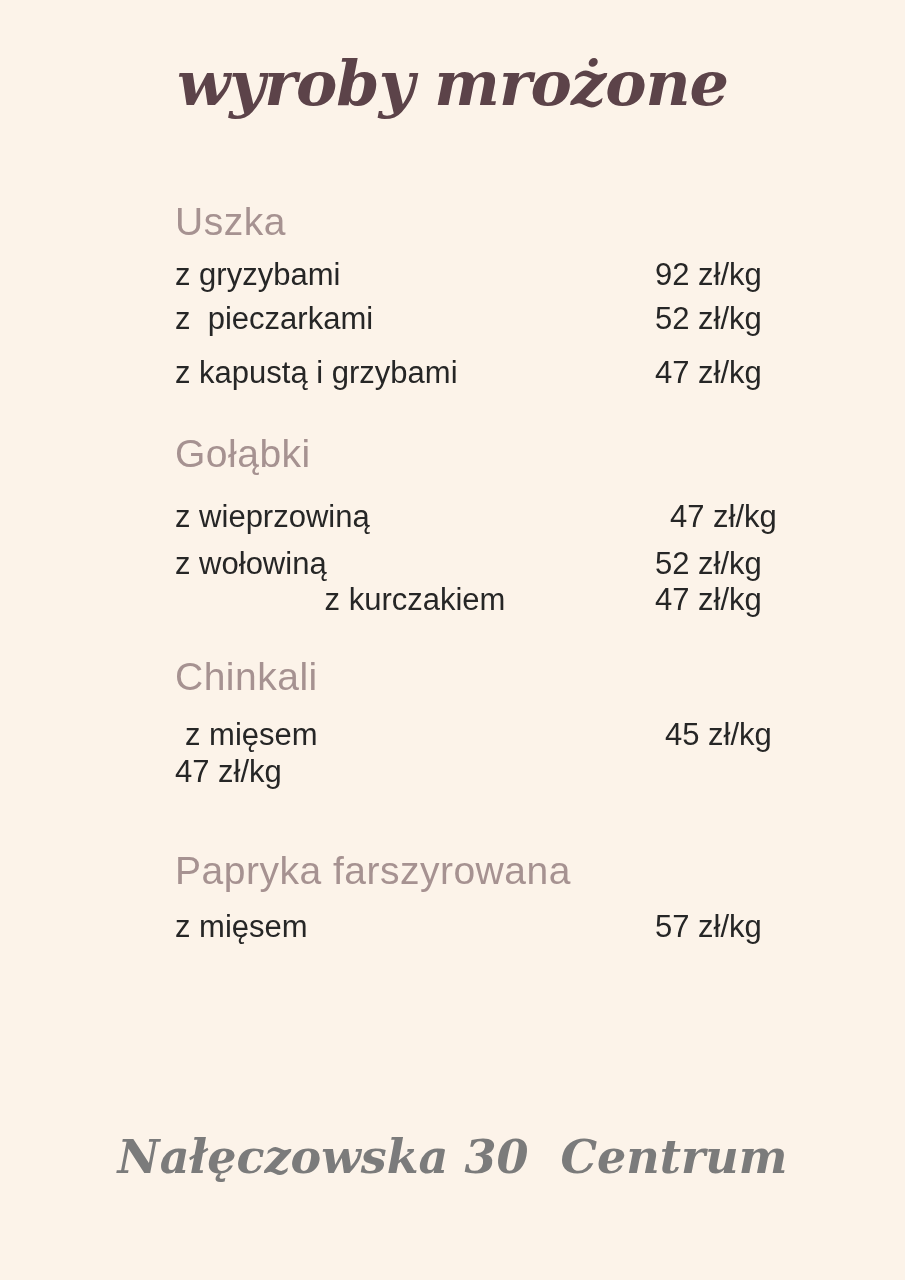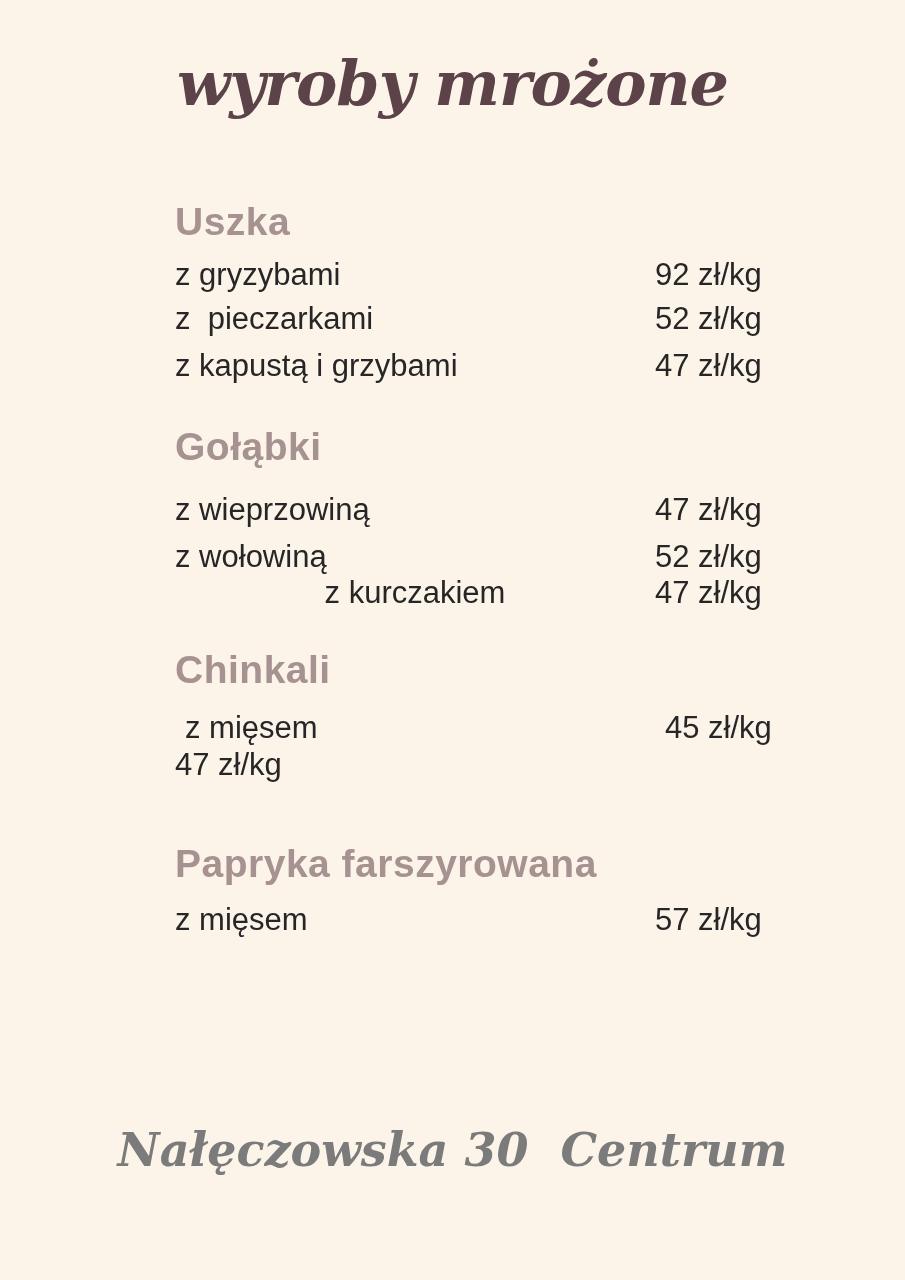--- a/index.html
+++ b/index.html
@@ -24,21 +24,21 @@
     line-height: 92px;
     letter-spacing: -1px;
     color: #5c4349;
   }
 
   .content { margin-left: 175px; margin-right: 115px; }
 
   .section-heading {
     margin: 0;
     font-size: 39px;
-    font-weight: bold;
+    font-weight: normal;
     letter-spacing: 0.5px;
     color: #a69291;
     line-height: 44px;
     white-space: pre;
   }
   .h-uszka    { margin-top: 70px; }
   .h-golabki  { margin-top: 42px; }
   .h-chinkali { margin-top: 38px; }
   .h-papryka  { margin-top: 60px; }
 
@@ -47,22 +47,22 @@
     align-items: baseline;
     font-size: 31px;
     line-height: 34px;
   }
   .row-name  { width: 480px; white-space: pre; }
   .row-price { white-space: pre; }
   .indent .row-name { padding-left: 10px; }
 
   .r-u1 { margin-top: 14px; }
   .r-u2 { margin-top: 10px; align-items: flex-end; }
-  .r-u3 { margin-top: 13px; }
-  .r-g1 { margin-top: 24px; }
+  .r-u3 { margin-top: 20px; }
+  .r-g1 { margin-top: 24px; gap: 15px; }
   .r-g2 { margin-top: 13px; }
   .r-g3 { margin-top: 2px; text-align: center; }
   .r-c1 { margin-top: 19px; }
   .r-c2 { margin-top: 3px; }
   .r-p1 { margin-top: 17px; }
 
   .address {
     margin-top: 58px;
     text-align: center;
     font-family: "DejaVu Serif", serif;

